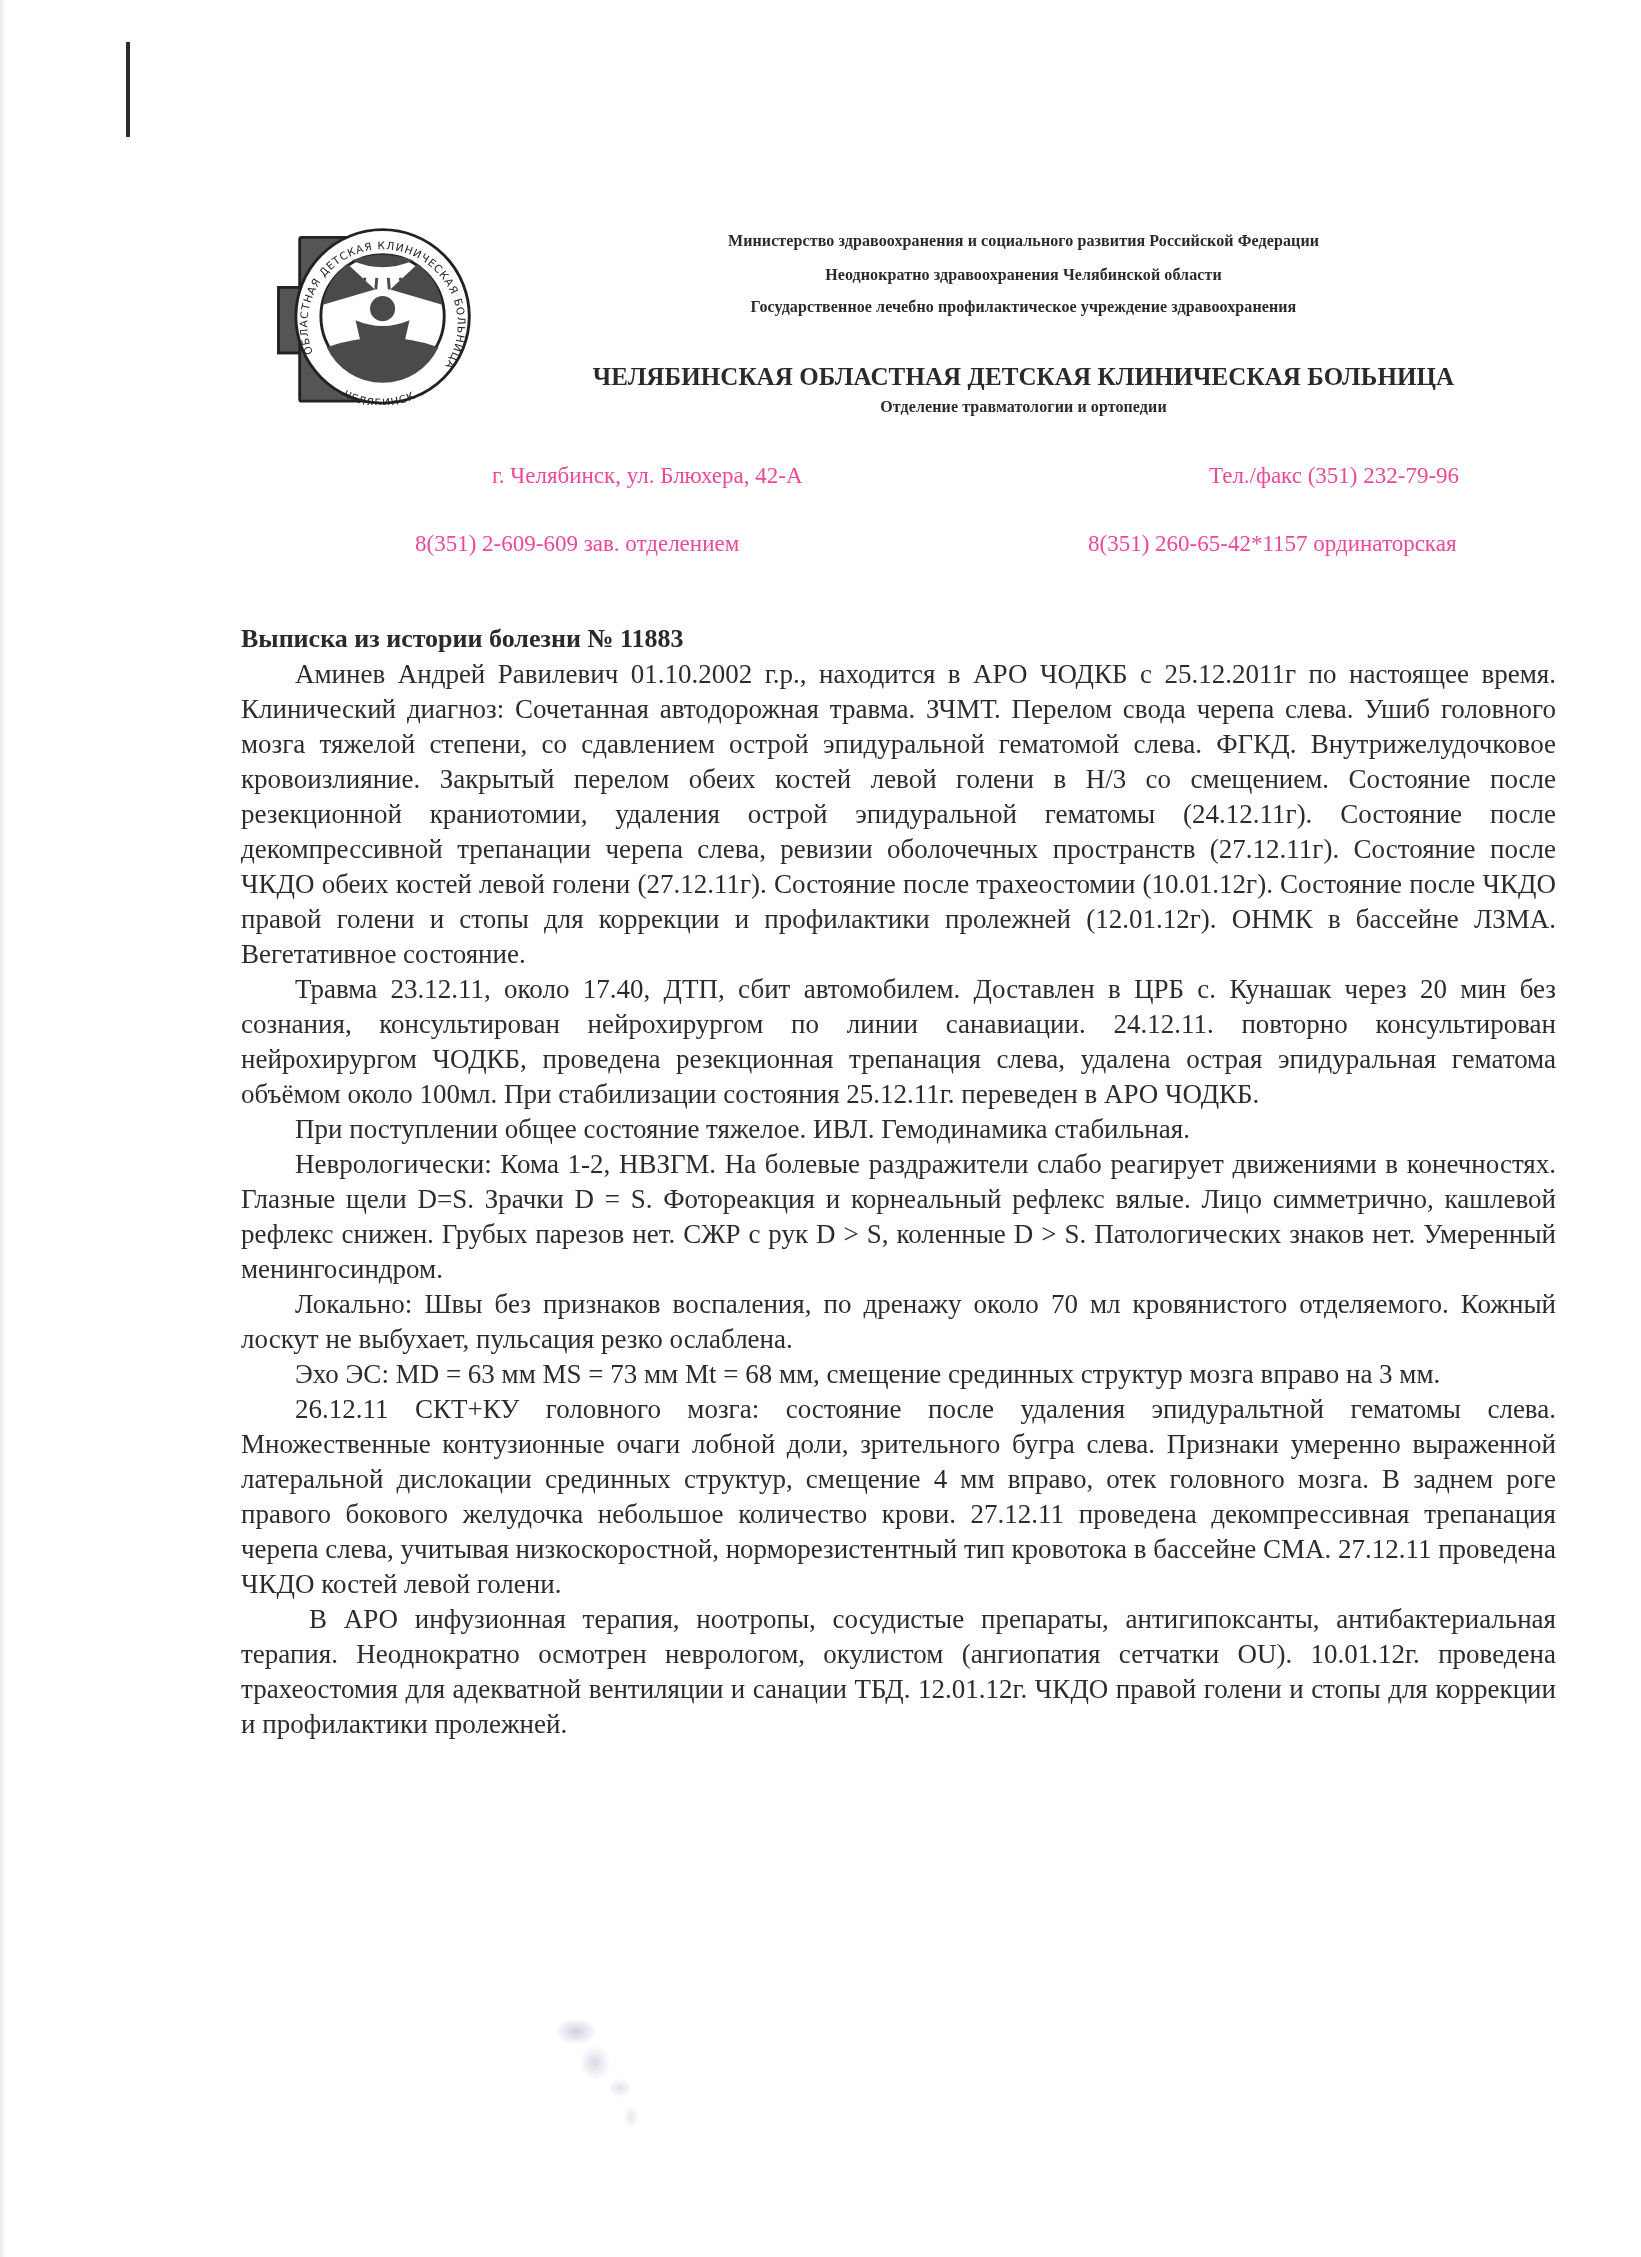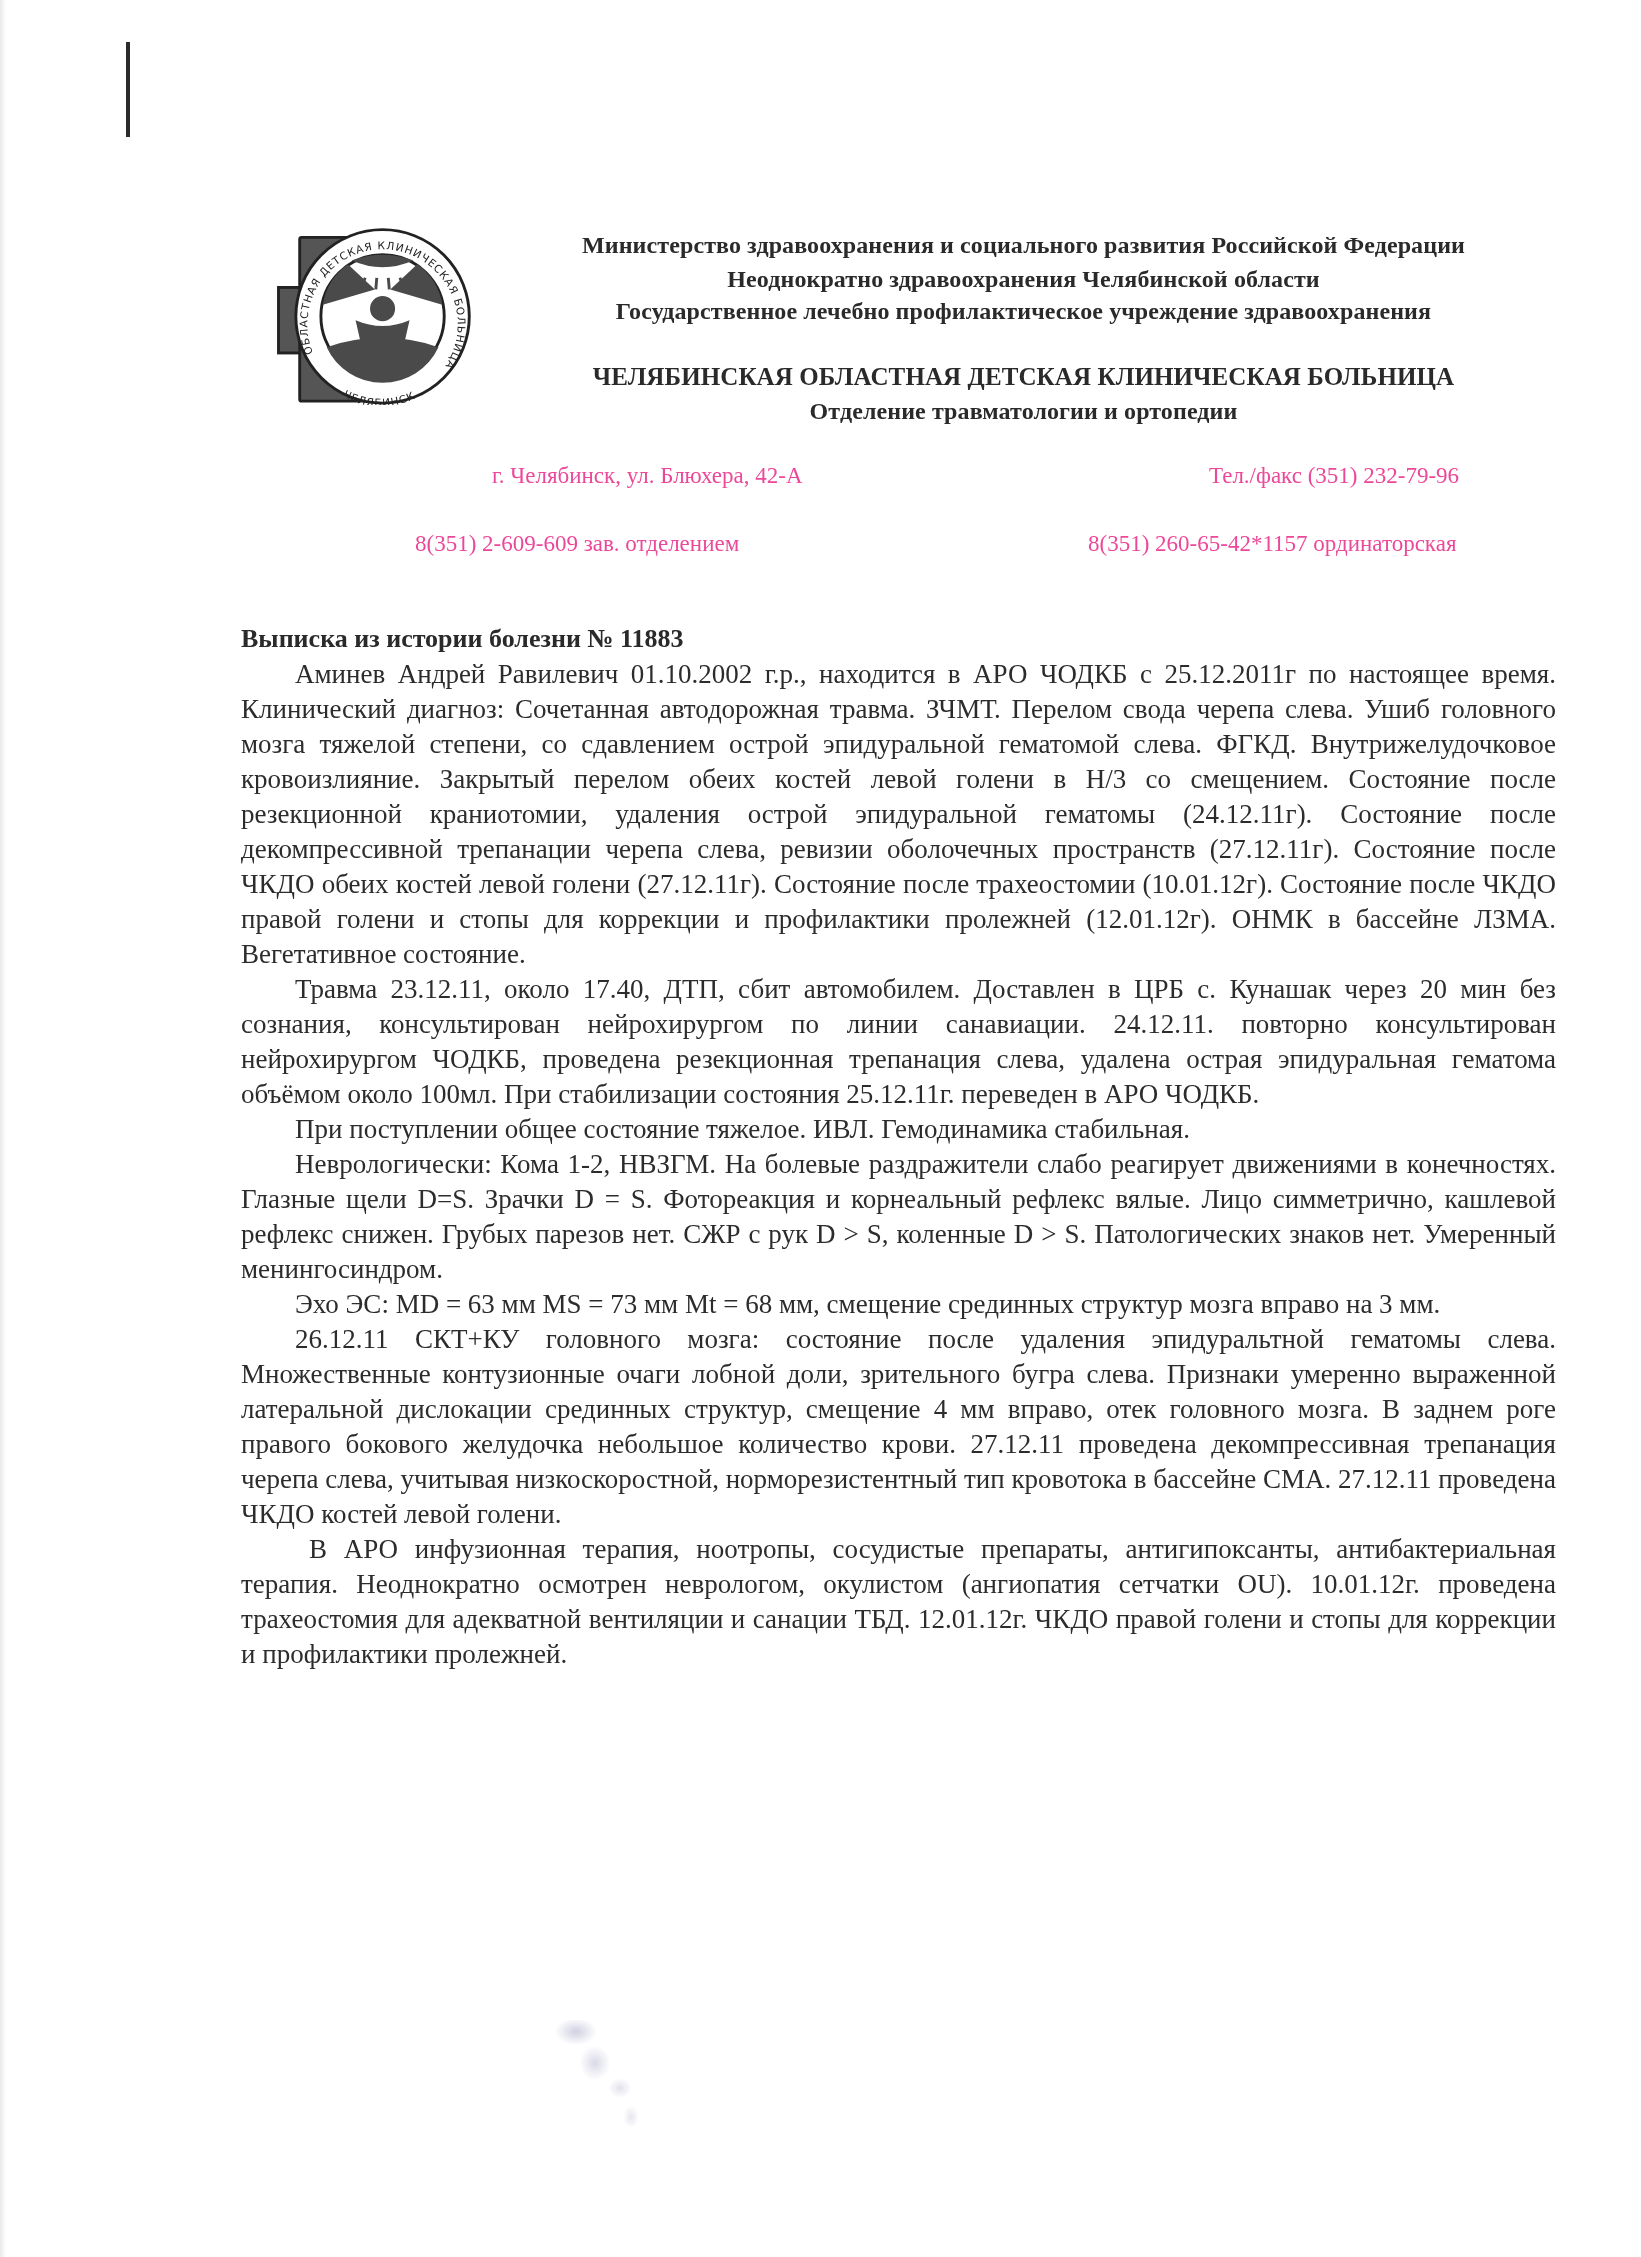--- a/index.html
+++ b/index.html
@@ -14,21 +14,21 @@
   }
   .left-shadow {
     position: absolute; left: 0; top: 0; width: 5.8px; height: 2257px;
     background: linear-gradient(to right, #e9e9e9, #ffffff);
   }
   .logo {
     position: absolute; left: 259px; top: 220px; width: 224px; height: 185px;
   }
   .hdr {
     position: absolute; left: 483px; width: 1081px; text-align: center;
-    font-size: 24px; font-weight: bold; letter-spacing: 0.1px; white-space: nowrap;
+    font-size: 16px; font-weight: bold; letter-spacing: 0.1px; white-space: nowrap;
   }
   .hdr.l1 { top: 232px; }
   .hdr.l2 { top: 266px; }
   .hdr.l3 { top: 298px; }
   .hdr.hosp { top: 363px; font-size: 25px; }
   .hdr.dept { top: 398px; }
   .contact {
     position: absolute; font-size: 23px; white-space: nowrap; color: #ec4899;
   }
   .c-addr { left: 492px; top: 463px; }
@@ -105,19 +105,20 @@
 <div class="contact c-zav">8(351) 2-609-609 зав. отделением</div>
 <div class="contact c-ord">8(351) 260-65-42*1157 ординаторская</div>
 
 <div class="doc-title">Выписка из истории болезни № 11883</div>
 
 <div class="body-text">
   <p>Аминев Андрей Равилевич 01.10.2002 г.р., находится в АРО ЧОДКБ с 25.12.2011г по настоящее время. Клинический диагноз: Сочетанная автодорожная травма. ЗЧМТ. Перелом свода черепа слева. Ушиб головного мозга тяжелой степени, со сдавлением острой эпидуральной гематомой слева. ФГКД. Внутрижелудочковое кровоизлияние. Закрытый перелом обеих костей левой голени в Н/3 со смещением. Состояние после резекционной краниотомии, удаления острой эпидуральной гематомы (24.12.11г). Состояние после декомпрессивной трепанации черепа слева, ревизии оболочечных пространств (27.12.11г). Состояние после ЧКДО обеих костей левой голени (27.12.11г). Состояние после трахеостомии (10.01.12г). Состояние после ЧКДО правой голени и стопы для коррекции и профилактики пролежней (12.01.12г). ОНМК в бассейне ЛЗМА. Вегетативное состояние.</p>
   <p>Травма 23.12.11, около 17.40, ДТП, сбит автомобилем. Доставлен в ЦРБ с. Кунашак через 20 мин без сознания, консультирован нейрохирургом по линии санавиации. 24.12.11. повторно консультирован нейрохирургом ЧОДКБ, проведена резекционная трепанация слева, удалена острая эпидуральная гематома объёмом около 100мл. При стабилизации состояния 25.12.11г. переведен в АРО ЧОДКБ.</p>
   <p>При поступлении общее состояние тяжелое. ИВЛ. Гемодинамика стабильная.</p>
   <p>Неврологически: Кома 1-2, НВЗГМ. На болевые раздражители слабо реагирует движениями в конечностях.  Глазные щели D=S. Зрачки D = S. Фотореакция и корнеальный рефлекс вялые. Лицо симметрично, кашлевой рефлекс снижен. Грубых парезов нет. СЖР с рук D &gt; S, коленные D &gt; S. Патологических знаков нет. Умеренный менингосиндром.</p>
+  <p>Локально: Швы без признаков воспаления, по дренажу около 70 мл кровянистого отделяемого. Кожный лоскут не выбухает, пульсация резко ослаблена.</p>
   <p>Эхо ЭС: MD = 63 мм  MS = 73 мм Mt = 68 мм, смещение срединных структур мозга вправо на 3 мм.</p>
   <p>26.12.11 СКТ+КУ головного мозга: состояние после удаления эпидуральтной гематомы слева. Множественные контузионные очаги лобной доли, зрительного бугра слева. Признаки умеренно выраженной латеральной дислокации срединных структур, смещение 4 мм вправо, отек головного мозга. В заднем роге правого бокового желудочка небольшое количество крови. 27.12.11 проведена декомпрессивная трепанация черепа слева, учитывая низкоскоростной, норморезистентный тип кровотока в бассейне СМА. 27.12.11 проведена ЧКДО костей левой голени.</p>
   <p class="indent-wide">В АРО инфузионная терапия, ноотропы, сосудистые препараты, антигипоксанты, антибактериальная терапия. Неоднократно осмотрен неврологом, окулистом (ангиопатия сетчатки OU). 10.01.12г. проведена трахеостомия для адекватной вентиляции и санации ТБД.  12.01.12г. ЧКДО правой голени и стопы для коррекции и профилактики пролежней.</p>
 </div>
 
 <div class="smudge"></div>
 
 
 </body></html>

